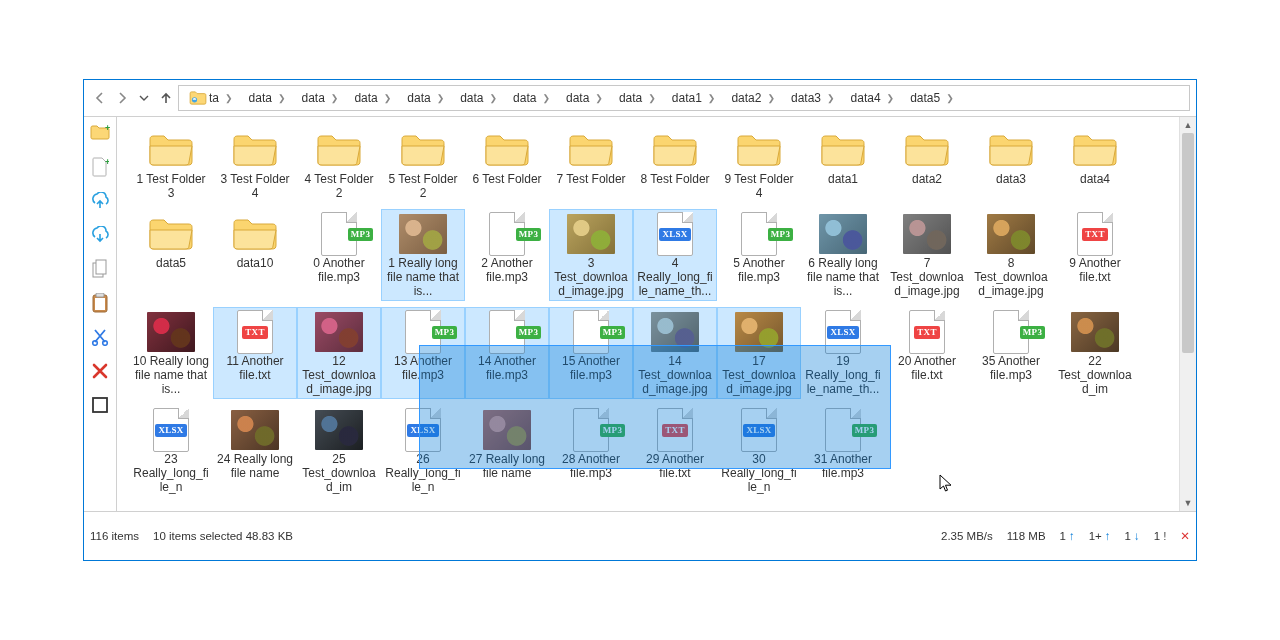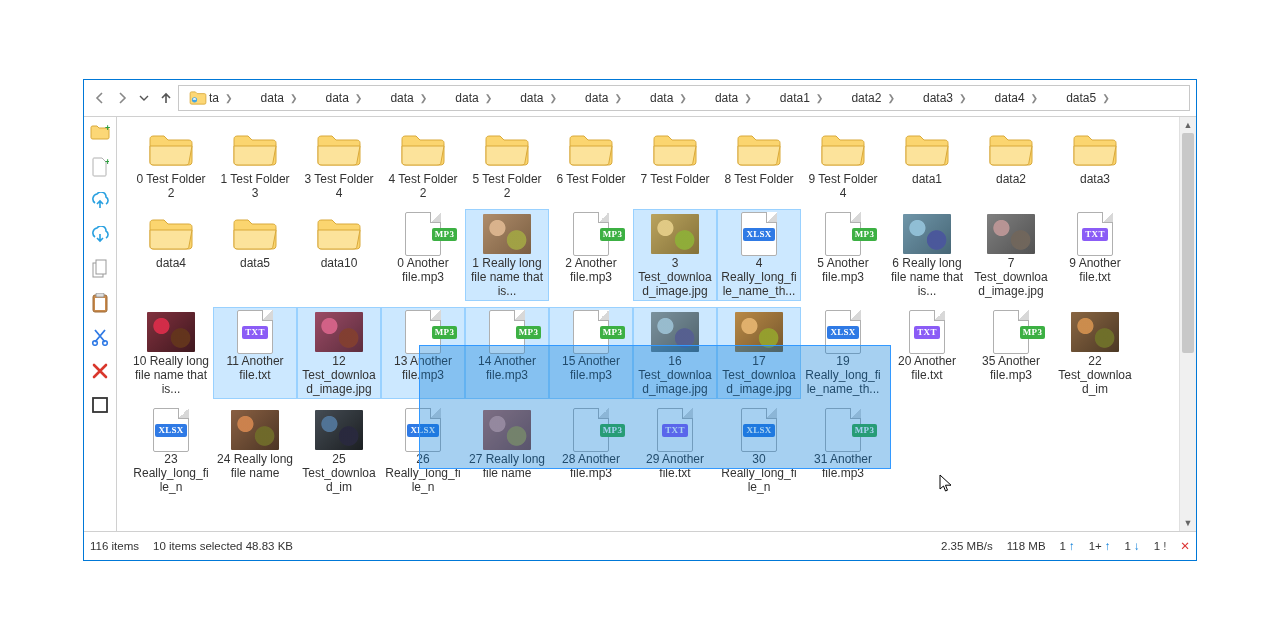--- a/index.html
+++ b/index.html
@@ -33,21 +33,21 @@
     display:flex; align-items:center;
     height:32px; padding:2px 6px; gap:2px;
     border-bottom:1px solid var(--border);
   }
   .nav-btn{width:20px;height:20px;display:flex;align-items:center;justify-content:center;
     color:#888;border-radius:2px;}
   .nav-btn.enabled{color:#555;}
   .breadcrumb{
     flex:1; height:24px; border:1px solid #C8C8C8;
     display:flex; align-items:center; overflow:hidden;
-    padding-left:4px; gap:16px;
+    padding-left:4px; gap:4px;
   }
   .crumb{display:flex;align-items:center;height:100%;padding:0 6px;white-space:nowrap;color:#333;}
   .crumb .chev{margin-left:6px;color:#888;font-size:9px;}
   .folder-ico{width:18px;height:14px;display:block;margin-right:2px;}
   
   .body{flex:1;display:flex;min-height:0;}
   .toolbar{
     width:32px; border-right:1px solid var(--border);
     display:flex;flex-direction:column;align-items:center;
     padding-top:6px;gap:14px;
@@ -77,39 +77,39 @@
   
   .folder-svg{width:46px;height:36px;}
   
   .page{width:34px;height:42px;background:#fff;border:1px solid #B0B0B0;
     border-radius:2px;position:relative;display:flex;align-items:center;justify-content:center;}
   .page::after{content:"";position:absolute;top:-1px;right:-1px;width:10px;height:10px;
     background:linear-gradient(135deg,#fff 0 50%,#D8D8D8 50% 100%);
     border-left:1px solid #B0B0B0;border-bottom:1px solid #B0B0B0;}
   .badge{font:700 9px/1 "Segoe UI";color:#fff;padding:2px 3px;border-radius:2px;letter-spacing:.3px;}
   .badge.mp3{background:#3CB043;margin-left:43px;}
-  .badge.txt{background:#8b5cf6;}
+  .badge.txt{background:#ef4444;}
   .badge.xlsx{background:#2F7AE5;}
   
   .photo{width:48px;height:40px;border-radius:1px;}
   
   .vscroll{position:absolute;top:0;right:0;bottom:0;width:16px;
     background:#F0F0F0;border-left:1px solid #E0E0E0;}
   .vscroll .arrow{height:16px;display:flex;align-items:center;justify-content:center;color:#666;font-size:9px;}
   .vscroll .thumb-bar{position:absolute;top:16px;left:2px;right:2px;height:220px;background:#C8C8C8;border-radius:2px;}
   
   .rubber{position:absolute;border:1px solid var(--rubber);background:var(--rubber-fill);
     pointer-events:none;}
   .cursor{position:absolute;width:14px;height:18px;pointer-events:none;}
   
   .status{
     height:20px;border-top:1px solid var(--border);
     display:flex;align-items:center;
     font-size:11.5px;color:#333;
-    padding:4px 6px;gap:14px;
+    padding:14px 6px;gap:14px;
   }
   .status .spacer{flex:1;}
   .status .mini{display:flex;align-items:center;gap:3px;}
   .status .arrow-up{color:var(--blue);}
   .status .arrow-dn{color:var(--blue);}
   .status .x{color:#D33;}
   .status .bang{color:#555;}
 </style>
 </head>
 <body>
@@ -263,29 +263,20 @@
 
     <div class="main">
       <div class="grid" id="grid">
           <div class="cell">
       <div class="thumb">
               <svg class="folder-svg" viewBox="0 0 46 36">
     <path d="M2 8c0-2 0-4 4-4h10l4 4h20c4 0 4 2 4 4v17c0 3-1 4-4 4H6c-4 0-4-2-4-4z" fill="#FBD56F" stroke="#D9A93A"></path>
     <path d="M2 14h42l-3 16c0 2-1 3-4 3H6c-3 0-4-1-4-3z" fill="#FCE39B" stroke="#D9A93A"></path>
   </svg>
             </div>
-      <div class="label">0 Test Folder 2</div>
-    </div>
-          <div class="cell">
-      <div class="thumb">
-              <svg class="folder-svg" viewBox="0 0 46 36">
-    <path d="M2 8c0-2 0-4 4-4h10l4 4h20c4 0 4 2 4 4v17c0 3-1 4-4 4H6c-4 0-4-2-4-4z" fill="#FBD56F" stroke="#D9A93A"></path>
-    <path d="M2 14h42l-3 16c0 2-1 3-4 3H6c-3 0-4-1-4-3z" fill="#FCE39B" stroke="#D9A93A"></path>
-  </svg>
-            </div>
       <div class="label">1 Test Folder 3</div>
     </div>
           <div class="cell">
       <div class="thumb">
               <svg class="folder-svg" viewBox="0 0 46 36">
     <path d="M2 8c0-2 0-4 4-4h10l4 4h20c4 0 4 2 4 4v17c0 3-1 4-4 4H6c-4 0-4-2-4-4z" fill="#FBD56F" stroke="#D9A93A"></path>
     <path d="M2 14h42l-3 16c0 2-1 3-4 3H6c-3 0-4-1-4-3z" fill="#FCE39B" stroke="#D9A93A"></path>
   </svg>
             </div>
       <div class="label">3 Test Folder 4</div>
@@ -461,20 +452,29 @@
       <div class="thumb">
               <div class="photo" style="background:
        radial-gradient(circle at 30% 35%,hsl(0 20% 65%) 0 18%,transparent 20%),
        radial-gradient(circle at 70% 65%,hsl(30 10% 40%) 0 22%,transparent 24%),
        linear-gradient(135deg,hsl(0 0% 50%),hsl(0 0% 32%));"></div>
             </div>
       <div class="label">7 Test_download_image.jpg</div>
     </div>
           <div class="cell">
       <div class="thumb">
+              <div class="photo" style="background:
+       radial-gradient(circle at 30% 35%,hsl(35 60% 60%) 0 18%,transparent 20%),
+       radial-gradient(circle at 70% 65%,hsl(65 50% 35%) 0 22%,transparent 24%),
+       linear-gradient(135deg,hsl(35 40% 45%),hsl(35 40% 27%));"></div>
+            </div>
+      <div class="label">8 Test_download_image.jpg</div>
+    </div>
+          <div class="cell">
+      <div class="thumb">
               <div class="page">
                 <span class="badge txt">TXT</span>
               </div>
             </div>
       <div class="label">9 Another file.txt</div>
     </div>
           <div class="cell">
       <div class="thumb">
               <div class="photo" style="background:
        radial-gradient(circle at 30% 35%,hsl(350 65% 50%) 0 18%,transparent 20%),
@@ -524,21 +524,21 @@
             </div>
       <div class="label">15 Another file.mp3</div>
     </div>
           <div class="cell sel">
       <div class="thumb">
               <div class="photo" style="background:
        radial-gradient(circle at 30% 35%,hsl(200 35% 70%) 0 18%,transparent 20%),
        radial-gradient(circle at 70% 65%,hsl(230 25% 45%) 0 22%,transparent 24%),
        linear-gradient(135deg,hsl(200 15% 55%),hsl(200 15% 37%));"></div>
             </div>
-      <div class="label">16 Test_download_image.jpg</div>
+      <div class="label">14 Test_download_image.jpg</div>
     </div>
           <div class="cell sel">
       <div class="thumb">
               <div class="photo" style="background:
        radial-gradient(circle at 30% 35%,hsl(35 65% 65%) 0 18%,transparent 20%),
        radial-gradient(circle at 70% 65%,hsl(65 55% 40%) 0 22%,transparent 24%),
        linear-gradient(135deg,hsl(35 45% 50%),hsl(35 45% 32%));"></div>
             </div>
       <div class="label">17 Test_download_image.jpg</div>
     </div>

